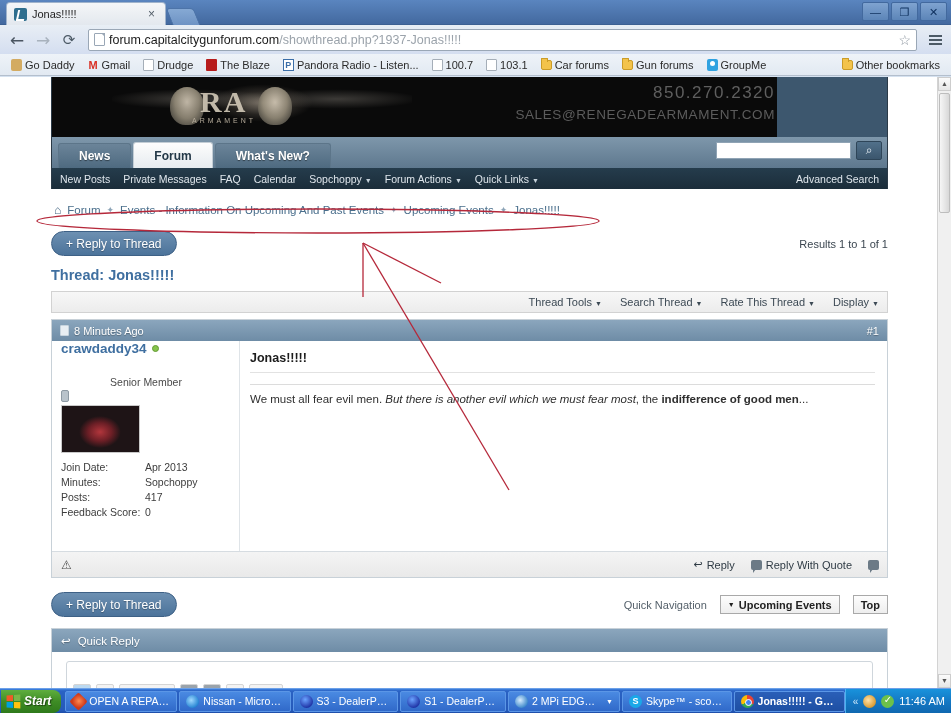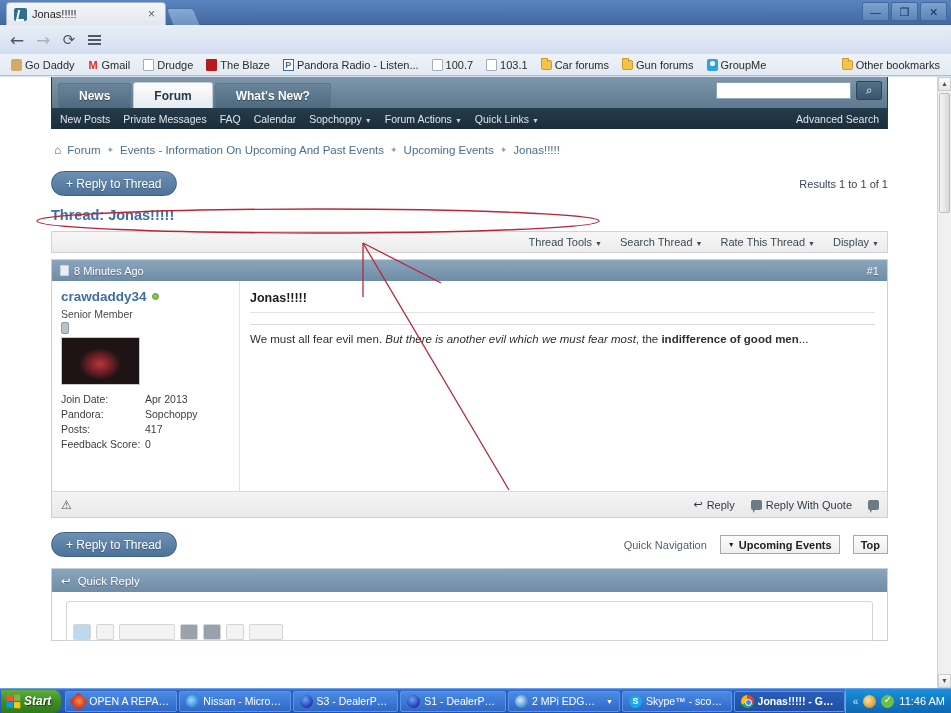--- a/index.html
+++ b/index.html
@@ -253,24 +253,24 @@
   .post-box { margin-top: 6px; border: 1px solid #c8d1d8; background: #fff; }
   .post-head {
     height: 21px; background: linear-gradient(to bottom, #8ba6bd 0%, #6e8ca6 100%);
     display: flex; align-items: center; justify-content: space-between;
     padding: 0 8px; color: #fff; font-size: 11px;
     text-shadow: 0 1px 1px rgba(0,0,0,.3);
   }
   .post-head .left { display: flex; align-items: center; gap: 5px; }
   .pg-ico { width: 9px; height: 11px; background: #e8eef3; border: 1px solid #c7d4de; border-radius: 1px; }
   .post-body { display: flex; min-height: 210px; }
-  .userinfo { width: 187px; flex: 0 0 187px; padding: 8px 8px 8px 9px; }
+  .userinfo { width: 187px; flex: 0 0 187px; padding: 0 8px 8px 9px; }
   .username { font-size: 13.5px; font-weight: bold; color: #3f6fa0; display: flex; align-items: center; gap: 5px; }
   .online-dot { width: 7px; height: 7px; border-radius: 50%; background: #86c44c; border: 1px solid #639a33; }
-  .usertitle { font-size: 10.5px; color: #4a4a4a; margin-top: 4px; }
+  .usertitle { font-size: 10.5px; color: #4a4a4a; margin-top: 20px; text-align: center; }
   .mobile-ico {
     width: 8px; height: 12px; margin-top: 2px;
     background: #b9c3cb; border: 1px solid #8e9aa4; border-radius: 2px;
   }
   .avatar {
     width: 79px; height: 48px; margin-top: 3px; border: 1px solid #c9c9c9;
     background:
       radial-gradient(ellipse 26px 20px at 38px 26px, #b2363c 0%, #6d1f26 45%, #1e1416 80%),
       radial-gradient(ellipse 14px 9px at 24px 14px, #8d4a4e 0%, transparent 70%),
       #0b0a0c;
@@ -442,20 +442,25 @@
       <div class="win-btn">
           <span>✕</span>
         </div>
     </div>
   </div>
 
   <div class="toolbar">
     <div class="nav-btn">←</div>
     <div class="nav-btn disabled">→</div>
     <div class="nav-btn reload">⟳</div>
+    <div class="omnibox">
+      <span class="page-icon"></span>
+      <span class="url-text"><b>forum.capitalcitygunforum.com</b><span>/showthread.php?1937-Jonas!!!!!</span></span>
+      <span class="star-icon">☆</span>
+    </div>
     <div class="menu-icon">
         <i></i>
         <i></i>
         <i></i>
       </div>
   </div>
 
   <div class="bookmarks">
     <div class="bm">
         <span class="bm-ico gd"></span>
@@ -502,20 +507,30 @@
         <span>Other bookmarks</span>
       </div>
   </div>
 </div>
 
 <div class="viewport">
   <div class="page-bg"></div>
 
   <div class="site-wrap">
 
+    <div class="banner">
+      <div class="banner-art"></div>
+      <div class="banner-skull-l"></div>
+      <div class="banner-skull-r"></div>
+      <div class="banner-ra">RA</div>
+      <div class="banner-sub">ARMAMENT</div>
+      <div class="banner-pad"></div>
+      <div class="banner-phone">850.270.2320</div>
+      <div class="banner-email">SALES@RENEGADEARMAMENT.COM</div>
+    </div>
 
     <div class="navtabs">
       <div class="navtab">News</div>
       <div class="navtab active">Forum</div>
       <div class="navtab">What's New?</div>
       <div class="searchbox" title=""></div>
       <div class="searchbtn">⌕</div>
     </div>
 
     <div class="subnav">
@@ -574,21 +589,21 @@
           </div>
           <div class="usertitle">Senior Member</div>
           <div class="mobile-ico"></div>
           <div class="avatar"></div>
           <div class="stats">
             <div class="row">
                 <span class="k">Join Date:</span>
                 <span class="v">Apr 2013</span>
               </div>
             <div class="row">
-                <span class="k">Pandora:</span>
+                <span class="k">Minutes:</span>
                 <span class="v">Sopchoppy</span>
               </div>
             <div class="row">
                 <span class="k">Posts:</span>
                 <span class="v">417</span>
               </div>
             <div class="row">
                 <span class="k">Feedback Score:</span>
                 <span class="v">0</span>
               </div>

